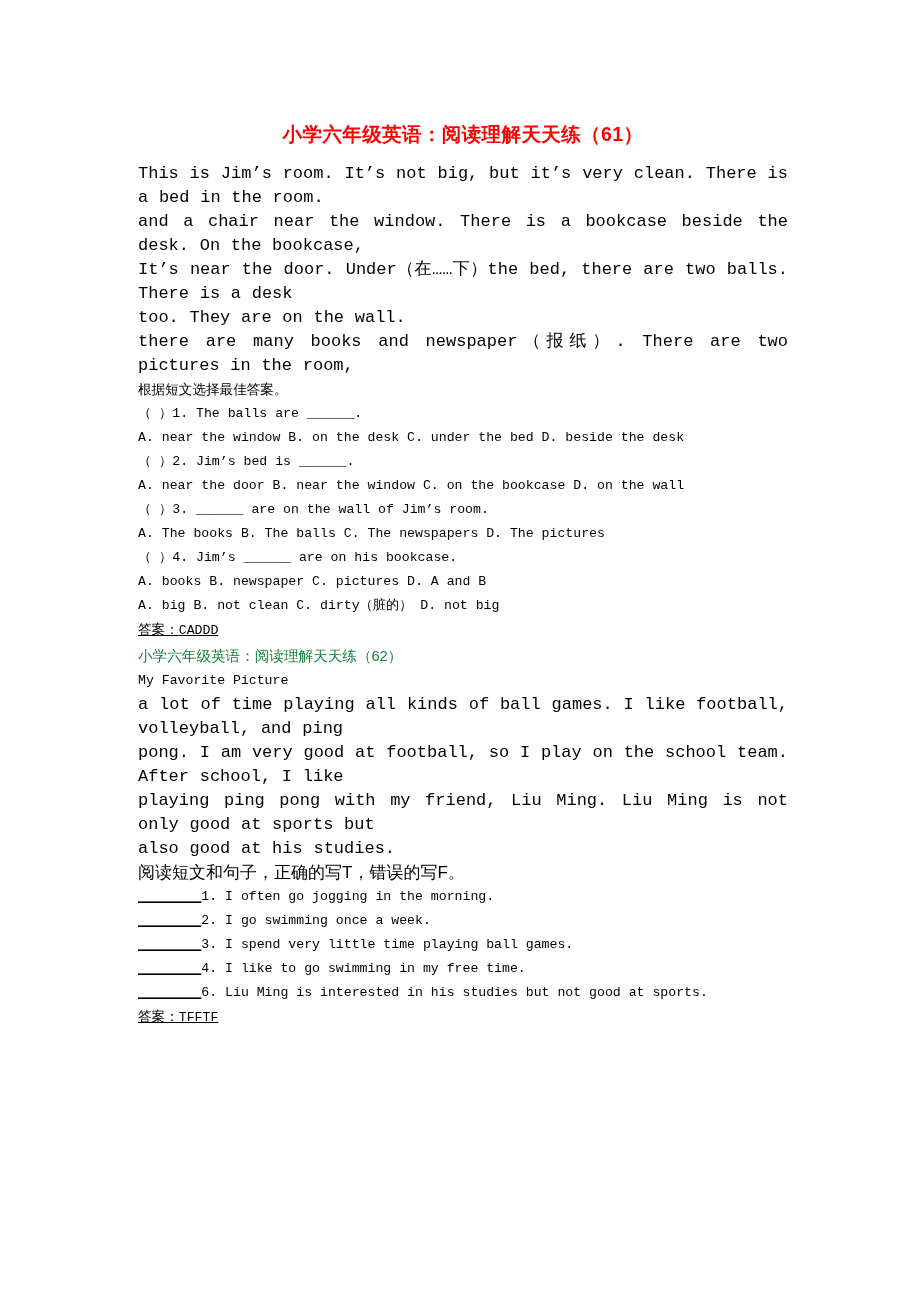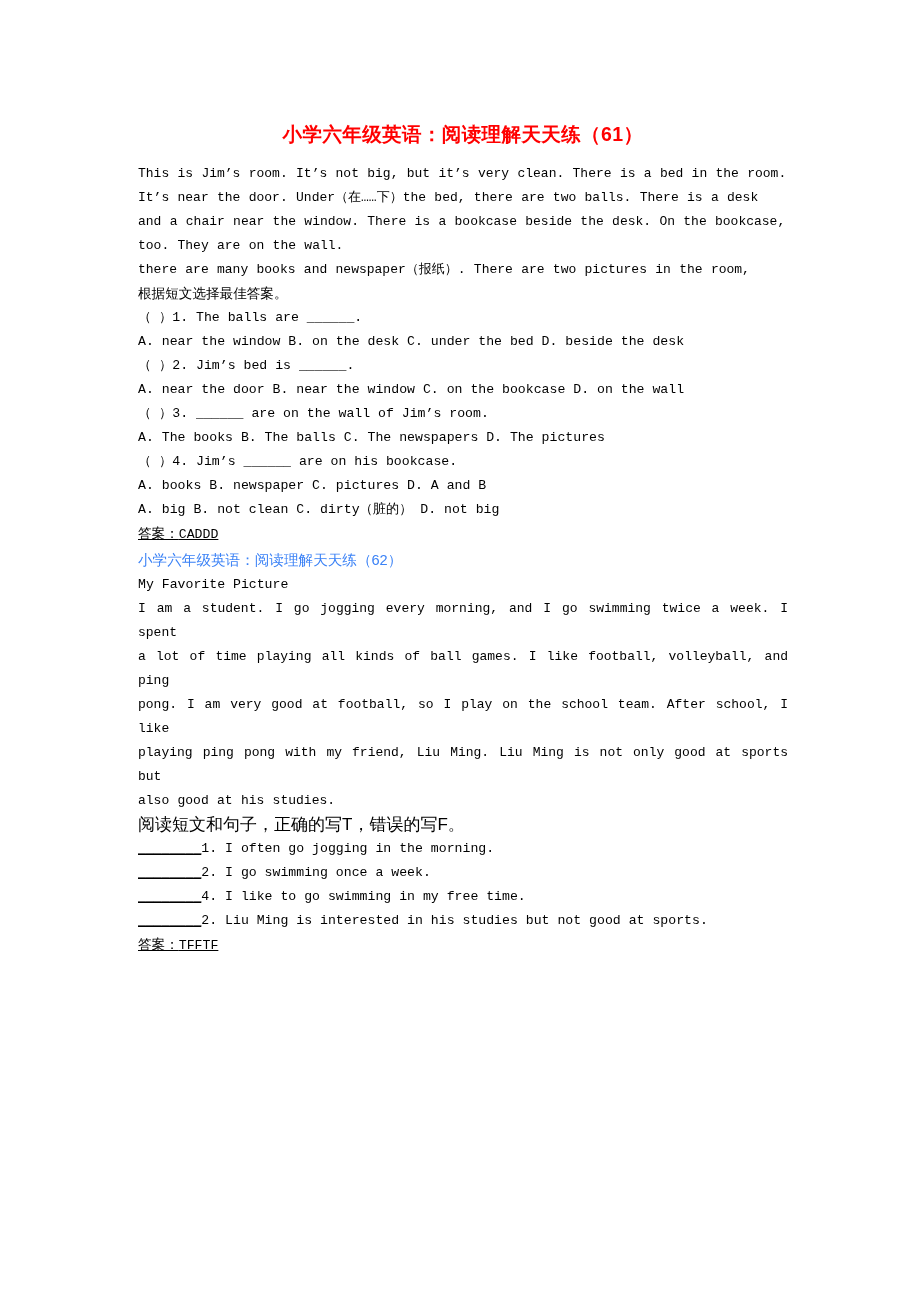--- a/index.html
+++ b/index.html
@@ -38,21 +38,21 @@
     line-height: 28px;
     text-align: center;
     margin: 0 0 14px 0;
     letter-spacing: 0.4px;
     font-family: "Liberation Sans", "DejaVu Sans", sans-serif;
   }
 
   
   .para {
     font-family: "Liberation Mono", "DejaVu Sans Mono", monospace;
-    font-size: 13px;
+    font-size: 17px;
     line-height: 24px;
     margin: 0;
     text-align: justify;
     text-justify: inter-word;
     letter-spacing: 0px;
     word-spacing: 0.5px;
   }
   .para.nojustify {
     text-align: left;
   }
@@ -69,21 +69,21 @@
     line-height: 24px;
     margin: 0;
     text-align: left;
   }
   .sub-title {
     font-family: "Liberation Sans", "DejaVu Sans", sans-serif;
     font-size: 14.6px;
     line-height: 26px;
     margin: 0;
     text-align: left;
-    color: #3b82f6;
+    color: #15803d;
   }
   .mono {
     font-family: "Liberation Mono", "DejaVu Sans Mono", monospace;
   }
   .qline {
     font-family: "Liberation Mono", "DejaVu Sans Mono", monospace;
     font-size: 13.2px;
     line-height: 24px;
     margin: 0;
     text-align: left;
@@ -117,22 +117,22 @@
 </head>
 <body>
 
 <div class="page">
   <div class="content">
 
     <h1 class="doc-title">小学六年级英语：阅读理解天天练（61）</h1>
 
     <div>
       <p class="para">This is Jim’s room. It’s not big, but it’s very clean. There is a bed in the room.</p>
+      <p class="para">and a chair near the window. There is a bookcase beside the desk. On the bookcase,</p>
       <p class="para">It’s near the door. Under（在……下）the bed, there are two balls. There is a desk</p>
-      <p class="para">and a chair near the window. There is a bookcase beside the desk. On the bookcase,</p>
       <p class="para nojustify">too. They are on the wall.</p>
       <p class="para">there are many books and newspaper（报纸）. There are two pictures in the room,</p>
     </div>
 
     <p class="cn">根据短文选择最佳答案。</p>
 
     <div>
       <p class="qline">（ ）1. The balls are ______.</p>
       <p class="qline">A. near the window B. on the desk C. under the bed D. beside the desk</p>
 
@@ -147,32 +147,32 @@
 
       <p class="qline">A. big B. not clean C. dirty（脏的） D. not big</p>
     </div>
 
     <p class="ansline"><span>答案：</span><span class="mono">CADDD</span></p>
 
     <p class="sub-title">小学六年级英语：阅读理解天天练（62）</p>
     <p class="qline">My Favorite Picture</p>
 
     <div>
-      <p class="para">I am a student. I go jogging every morning, and I go swimming twice a week. I spent</p>
       <p class="para">a lot of time playing all kinds of ball games. I like football, volleyball, and ping</p>
       <p class="para">pong. I am very good at football, so I play on the school team. After school, I like</p>
       <p class="para">playing ping pong with my friend, Liu Ming. Liu Ming is not only good at sports but</p>
       <p class="para nojustify">also good at his studies.</p>
     </div>
 
     <p class="cn-mixed">阅读短文和句子，正确的写T，错误的写F。</p>
 
     <div>
       <p class="tf-line"><span class="blank">________</span><span>1. I often go jogging in the morning.</span></p>
       <p class="tf-line"><span class="blank">________</span><span>2. I go swimming once a week.</span></p>
+      <p class="tf-line"><span class="blank">________</span><span>3. I spend very little time playing ball games.</span></p>
       <p class="tf-line"><span class="blank">________</span><span>4. I like to go swimming in my free time.</span></p>
-      <p class="tf-line"><span class="blank">________</span><span>2. Liu Ming is interested in his studies but not good at sports.</span></p>
+      <p class="tf-line"><span class="blank">________</span><span>6. Liu Ming is interested in his studies but not good at sports.</span></p>
     </div>
 
     <p class="ansline"><span>答案：</span><span class="mono">TFFTF</span></p>
 
   </div>
 </div>
 
 </body></html>

